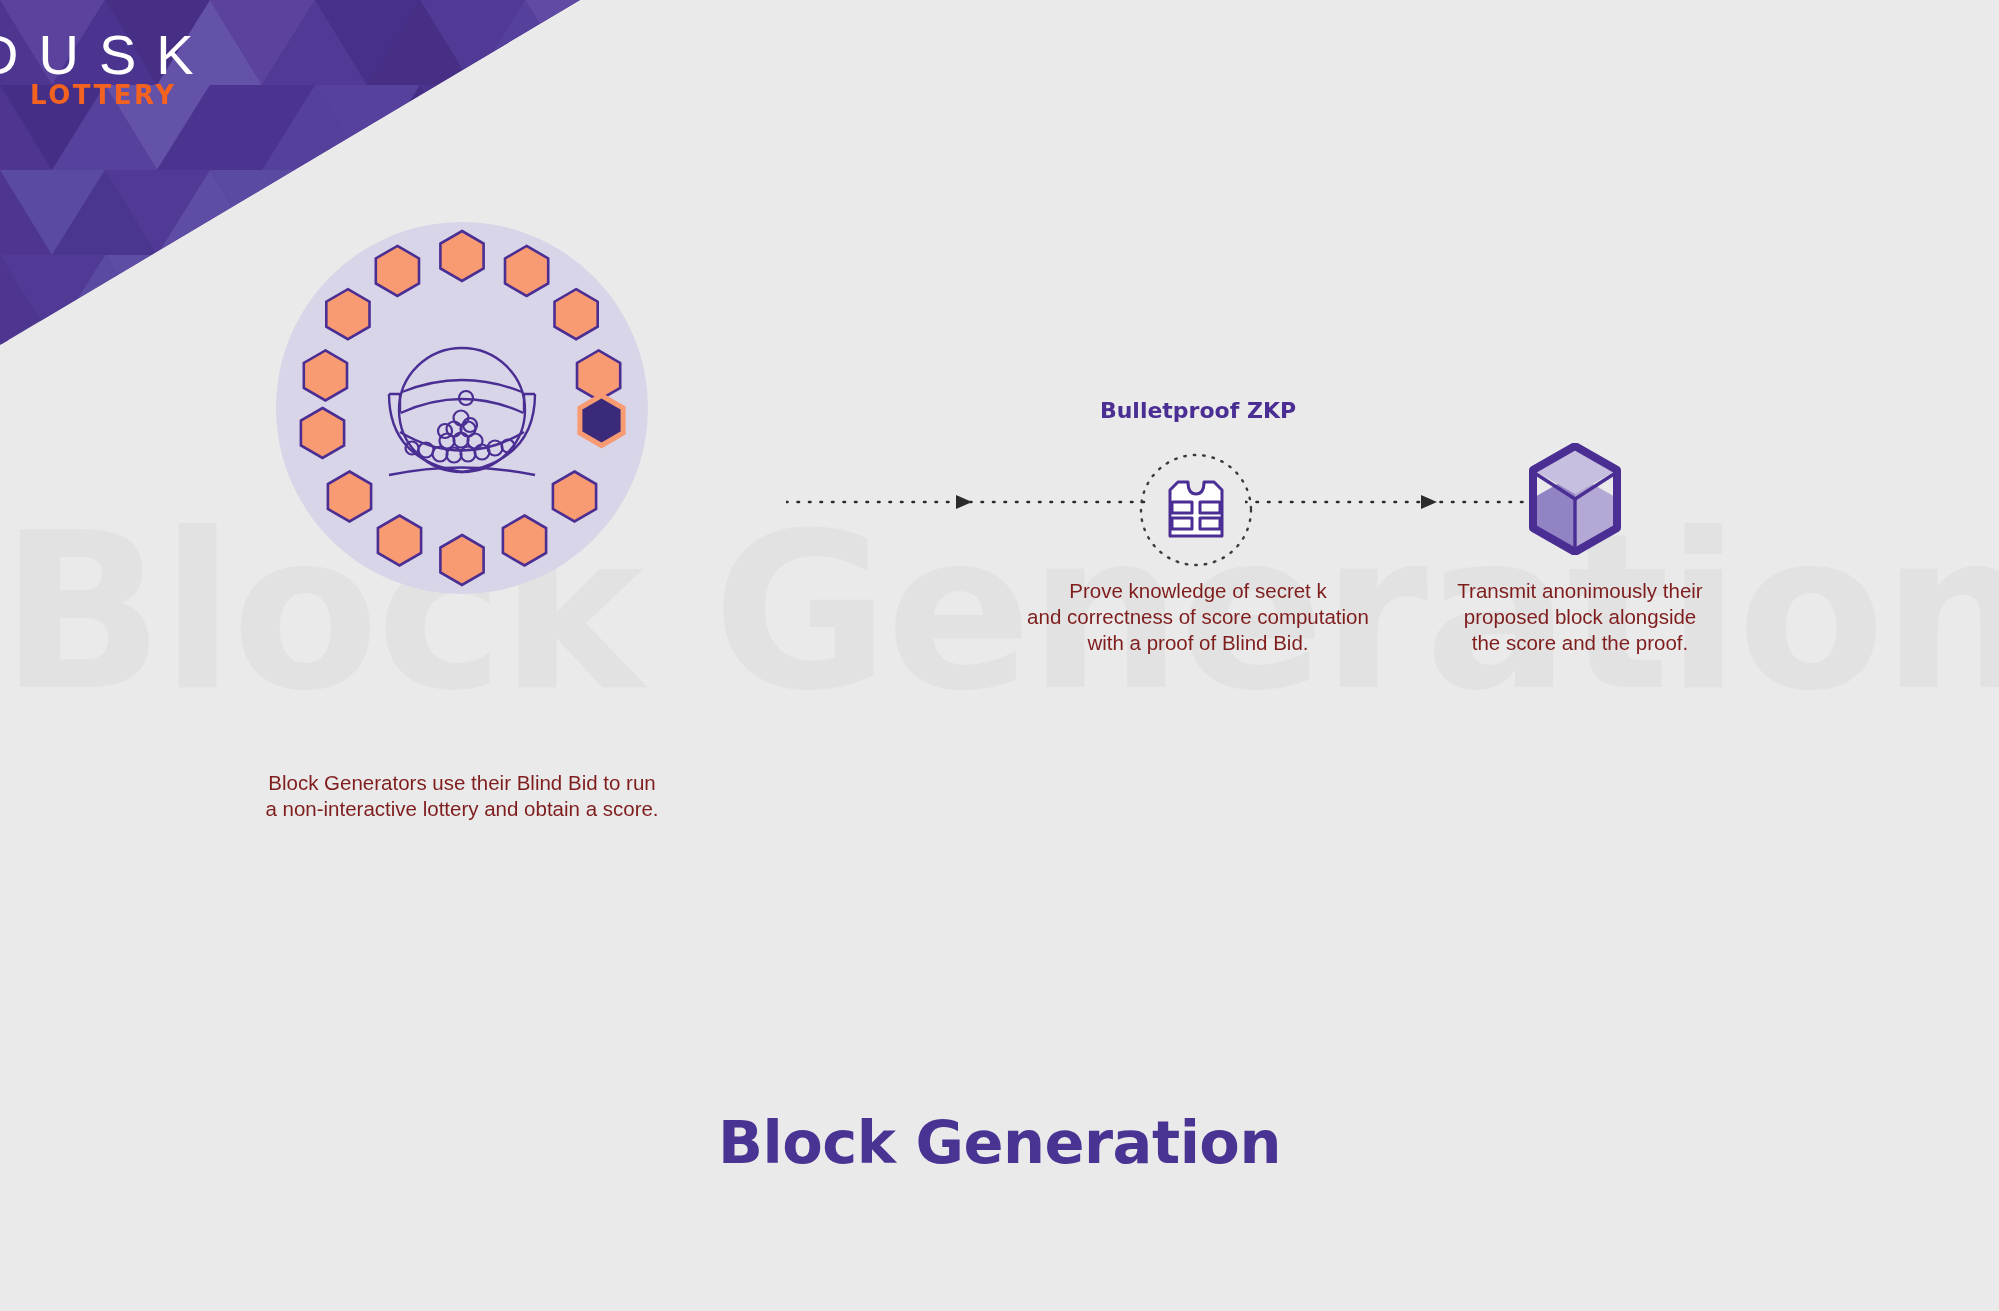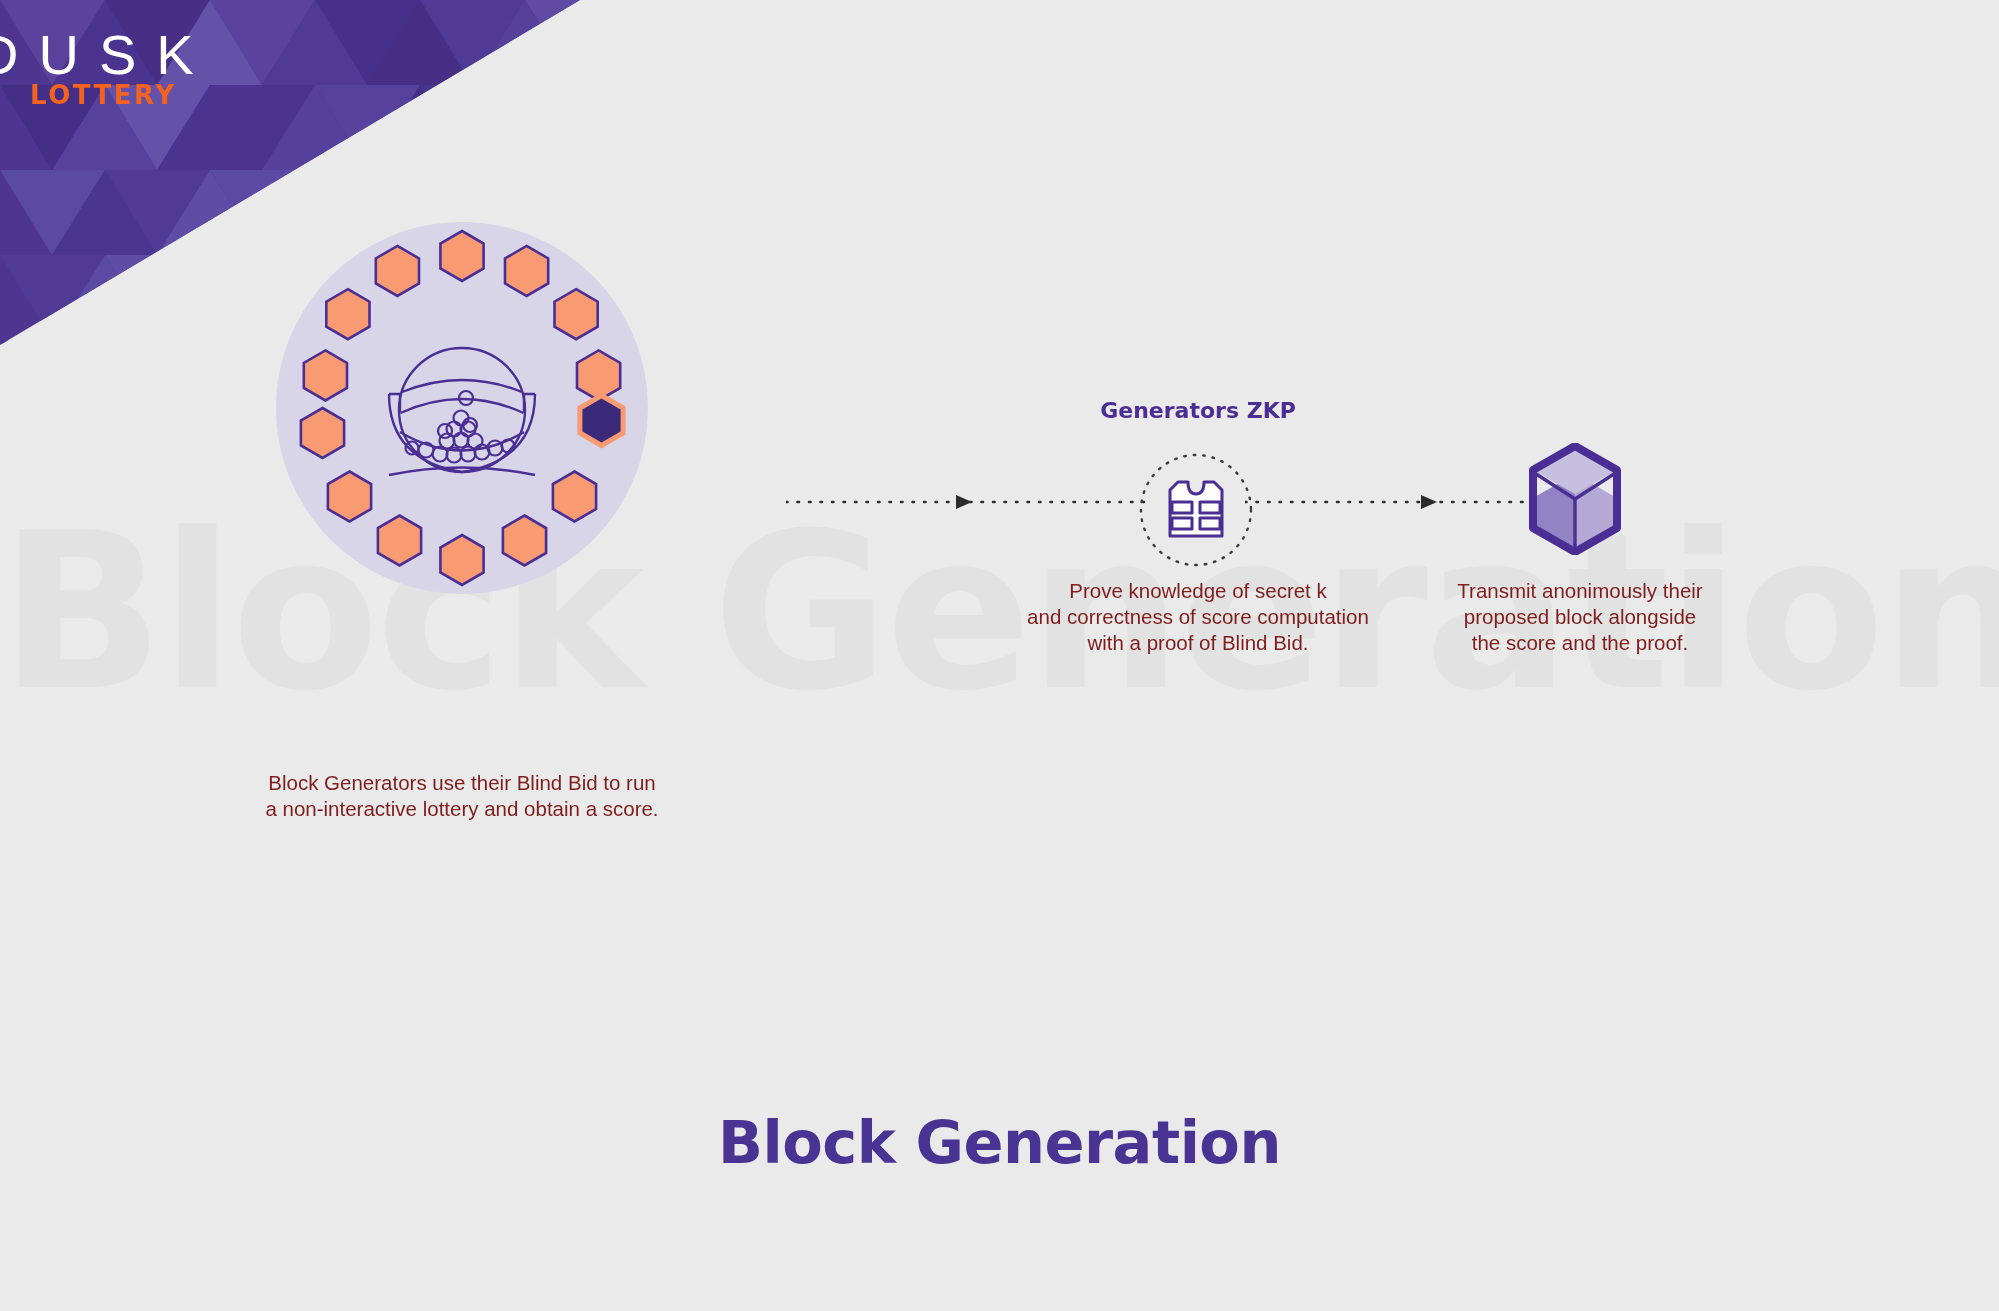--- a/index.html
+++ b/index.html
@@ -317,21 +317,21 @@
   <div class="caption" id="caption-lottery">Block Generators use their Blind Bid to run
 a non-interactive lottery and obtain a score.</div>
 
   <div class="connector" id="connector-1">
     <svg width="362" height="16" viewBox="0 0 362 16">
       <line x1="0" y1="8" x2="362" y2="8" stroke="#2b2b2b" stroke-width="2.6" stroke-dasharray="1.5 10" stroke-linecap="round"></line>
       <polygon points="170,1 186,8 170,15" fill="#2b2b2b"></polygon>
     </svg>
   </div>
 
-  <div id="zkp-title">Generators ZKP</div>
+  <div id="zkp-title">Bulletproof ZKP</div>
 
   <div id="zkp-badge">
     <svg width="116" height="116" viewBox="0 0 116 116">
       <circle cx="58" cy="58" r="55" fill="none" stroke="#3a3a3a" stroke-width="2.4" stroke-dasharray="1.5 8" stroke-linecap="round"></circle>
       <g fill="#ffffff" stroke="#4a2e93" stroke-width="3" stroke-linejoin="round">
 
         <path d="M 40 30 L 50 30 Q 50 42 58 42 Q 66 42 66 30 L 76 30
                  L 84 38 L 84 84 L 32 84 L 32 38 Z"></path>
 
         <rect x="34" y="50" width="20" height="11"></rect>

